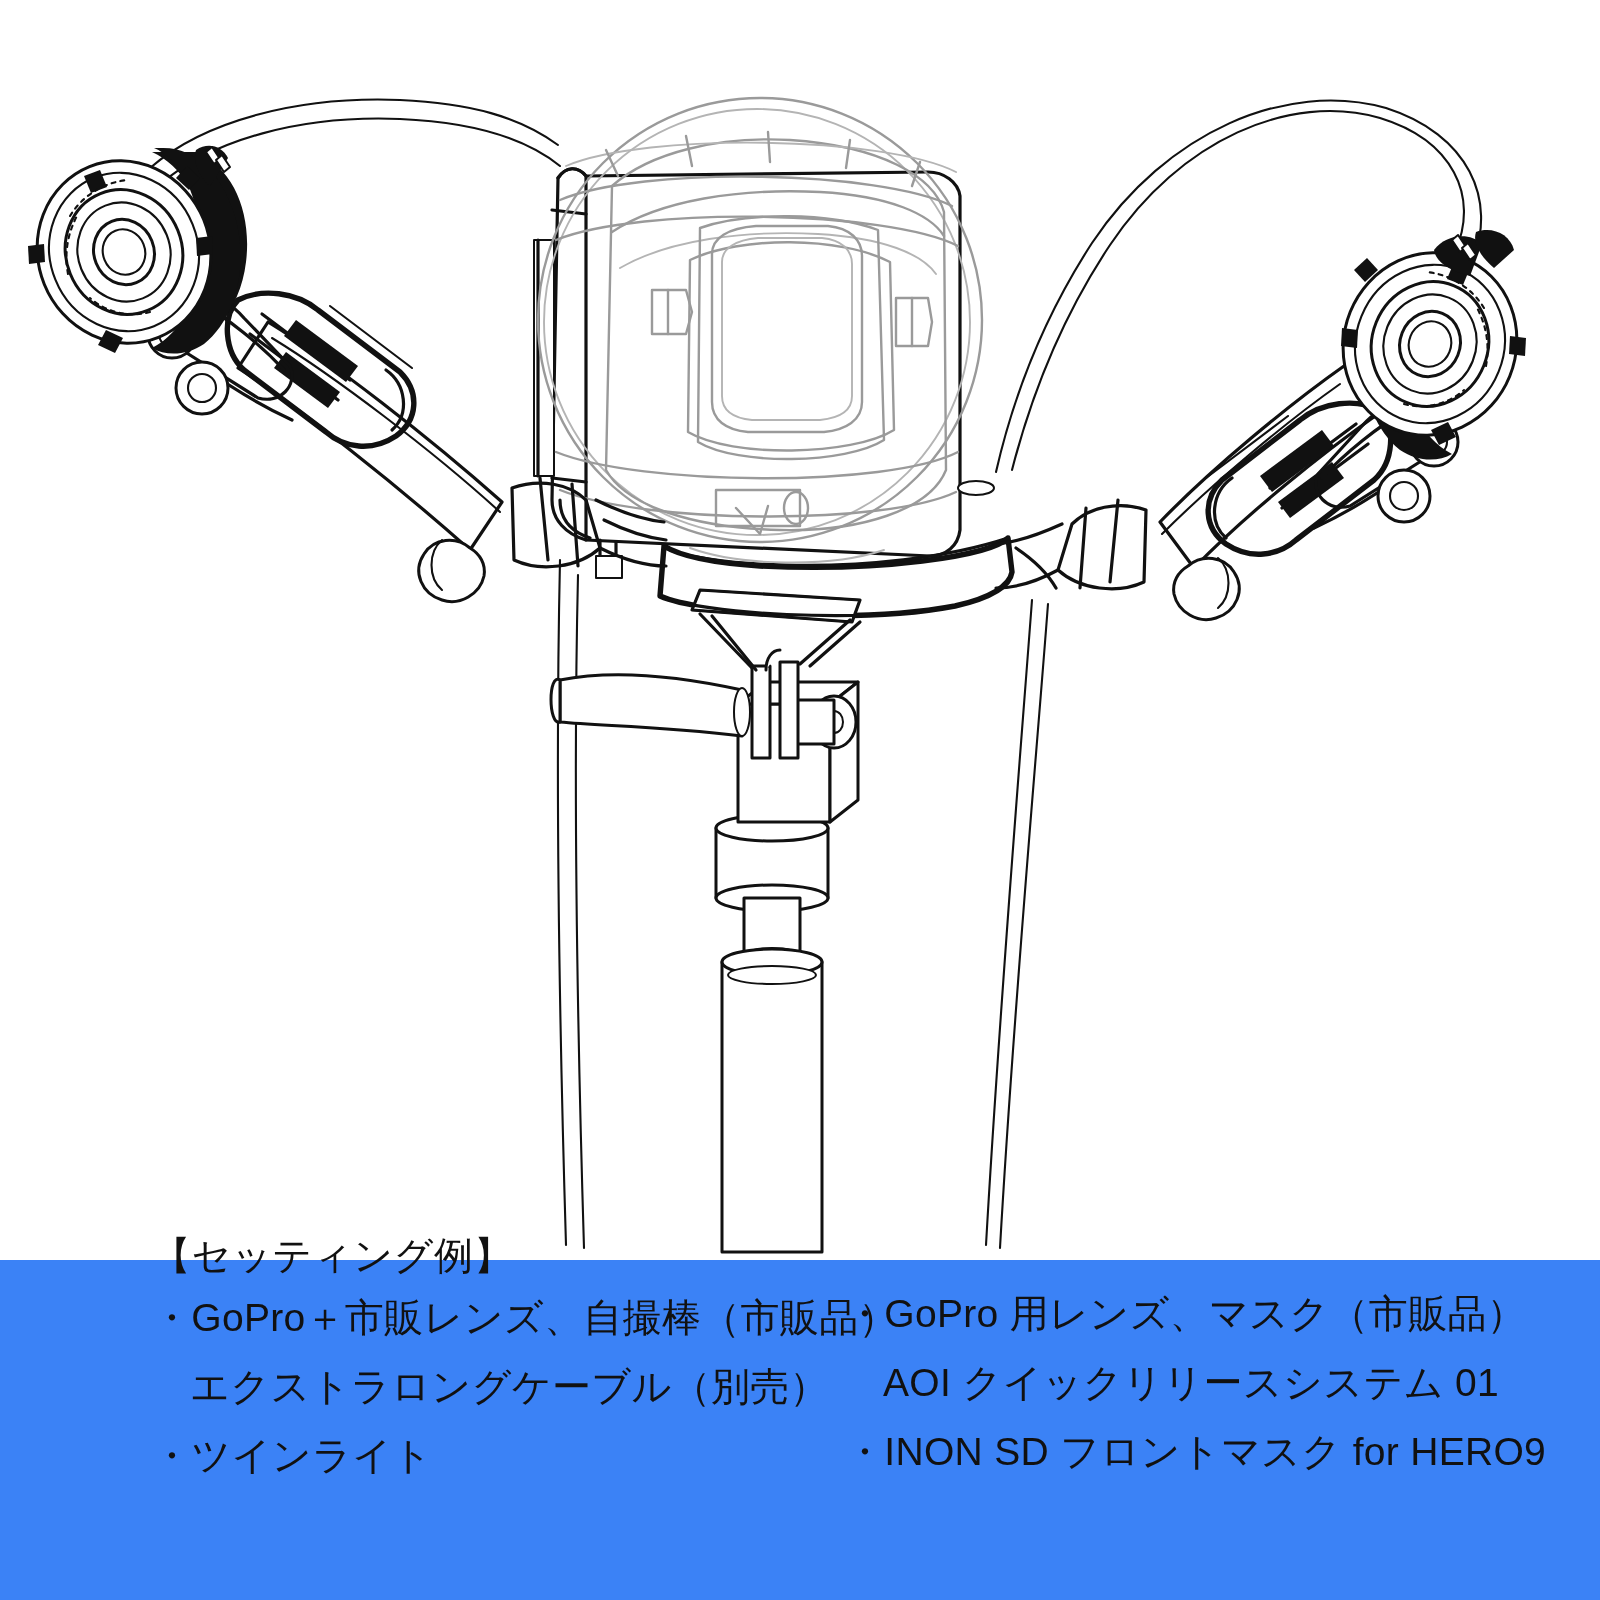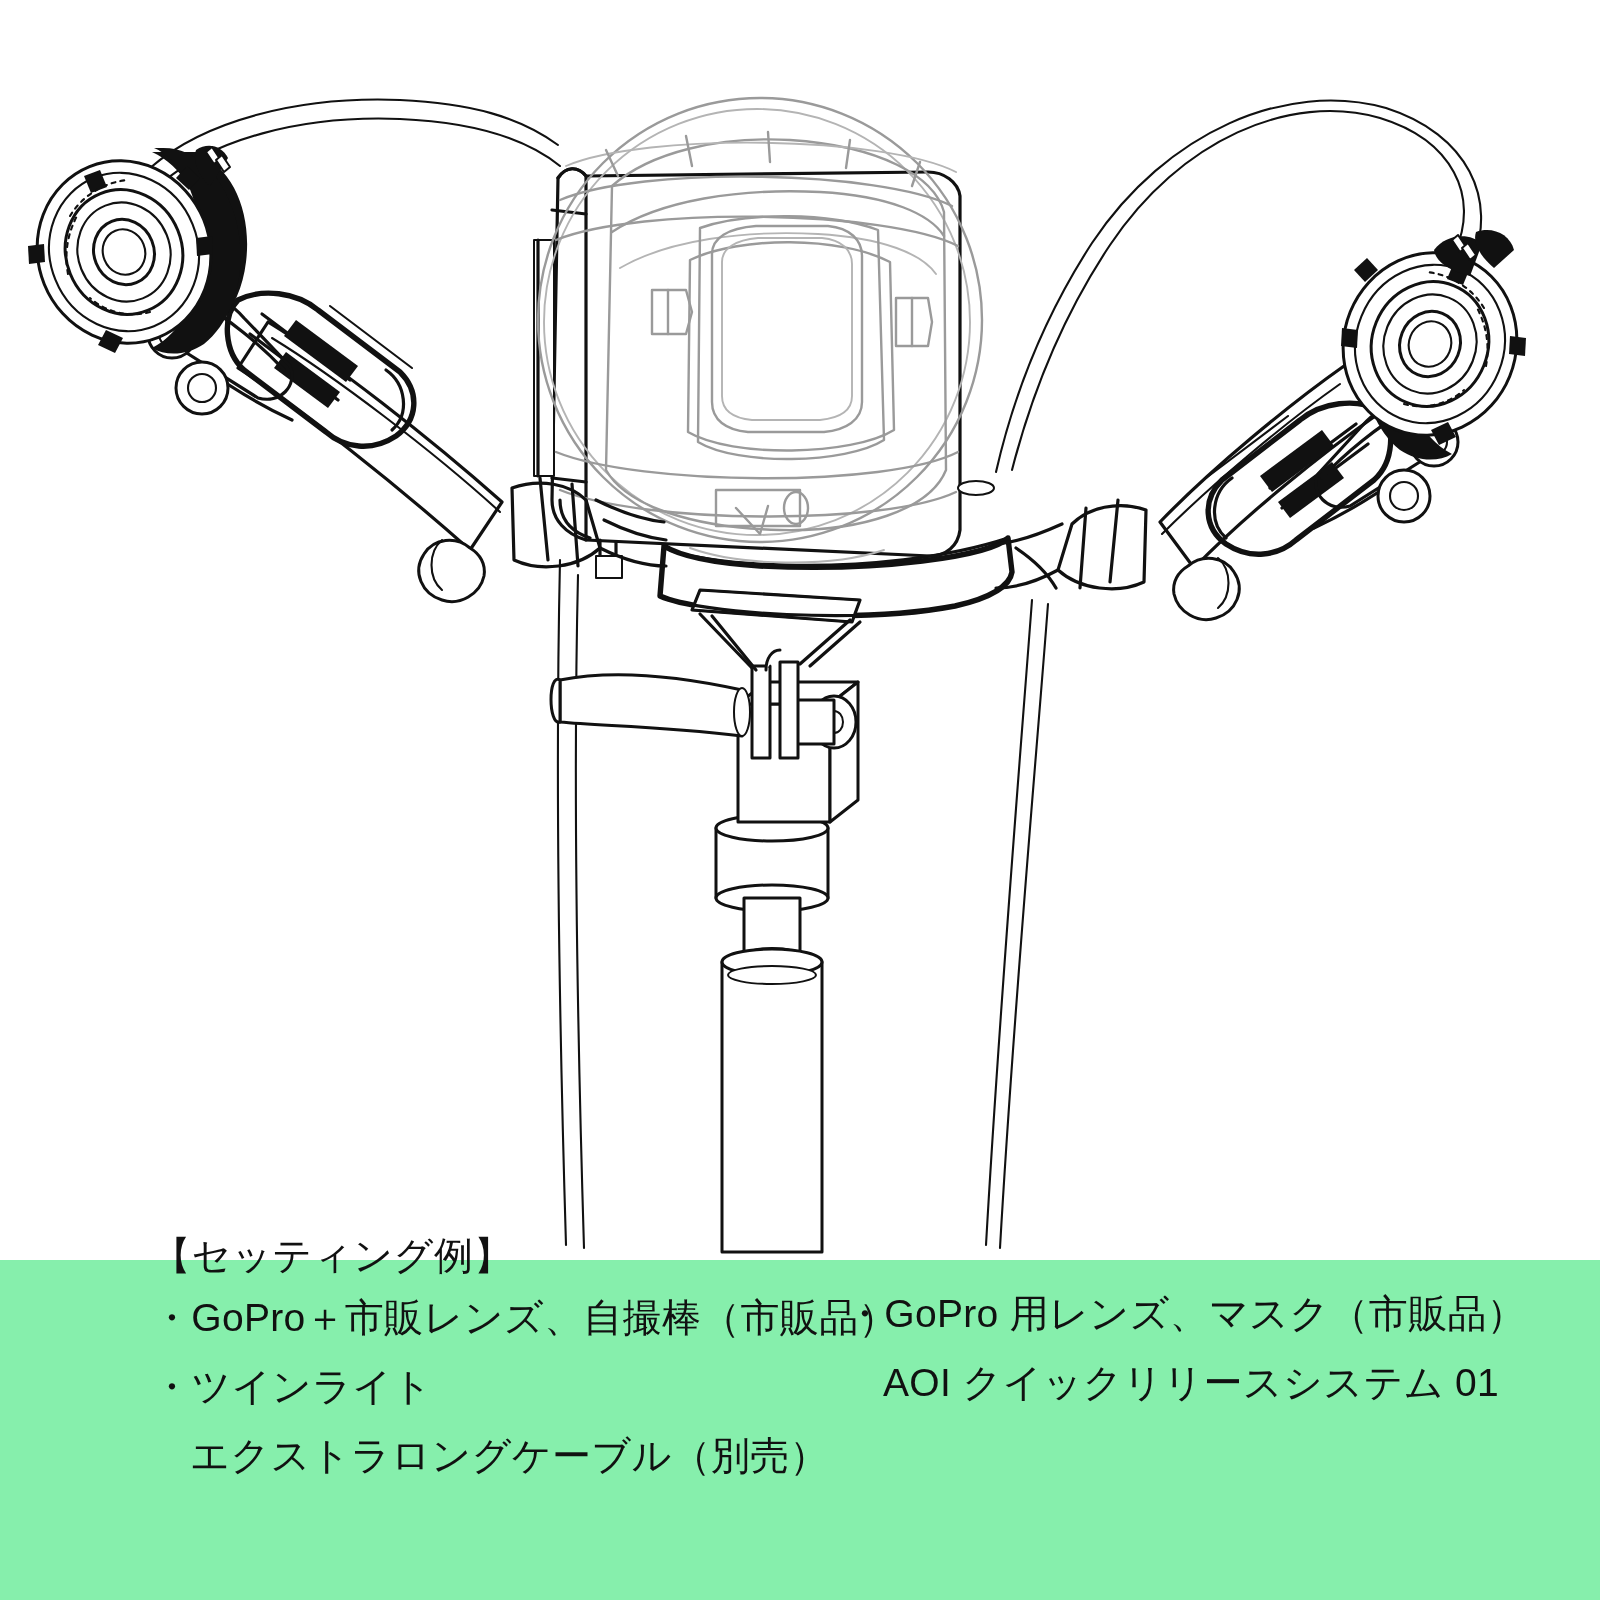--- a/index.html
+++ b/index.html
@@ -3,21 +3,21 @@
 <meta charset="utf-8">
 <title>INON Setting Example</title>
 <style>
   html,body{margin:0;padding:0;background:#ffffff;}
   body{
     width:1600px;height:1600px;overflow:hidden;
     font-family:"Liberation Sans","DejaVu Sans",sans-serif;
     color:#111;
     position:relative;
   }
-  #sheet{position:absolute;inset:0;background:#86efac;}
+  #sheet{position:absolute;inset:0;background:#3b82f6;}
   #artwork{position:absolute;left:0;top:0;width:1600px;height:1260px;}
   #caption{
     position:absolute;left:0;top:1215px;width:1600px;height:385px;
   }
   .cap-head{
     position:absolute;left:152px;top:14px;
     font-size:39px;letter-spacing:0.5px;white-space:nowrap;
   }
   .cap-col{position:absolute;}
   .cap-col.left{left:152px;top:68px;width:720px;}
@@ -310,24 +310,25 @@
 
     </svg>
   </div>
 
   <div id="caption">
 
     <div class="cap-head">【セッティング例】</div>
 
     <div class="cap-col left">
       <div class="cap-line">・GoPro＋市販レンズ、自撮棒（市販品）</div>
+      <div class="cap-line indent">エクストラロングケーブル（別売）</div>
       <div class="cap-line">・ツインライト</div>
-      <div class="cap-line indent">エクストラロングケーブル（別売）</div>
     </div>
 
     <div class="cap-col right">
       <div class="cap-line">・GoPro 用レンズ、マスク（市販品）</div>
       <div class="cap-line indent">AOI クイックリリースシステム 01</div>
+      <div class="cap-line">・INON SD フロントマスク for HERO9</div>
     </div>
 
   </div>
 
 </div>
 
 </body></html>

